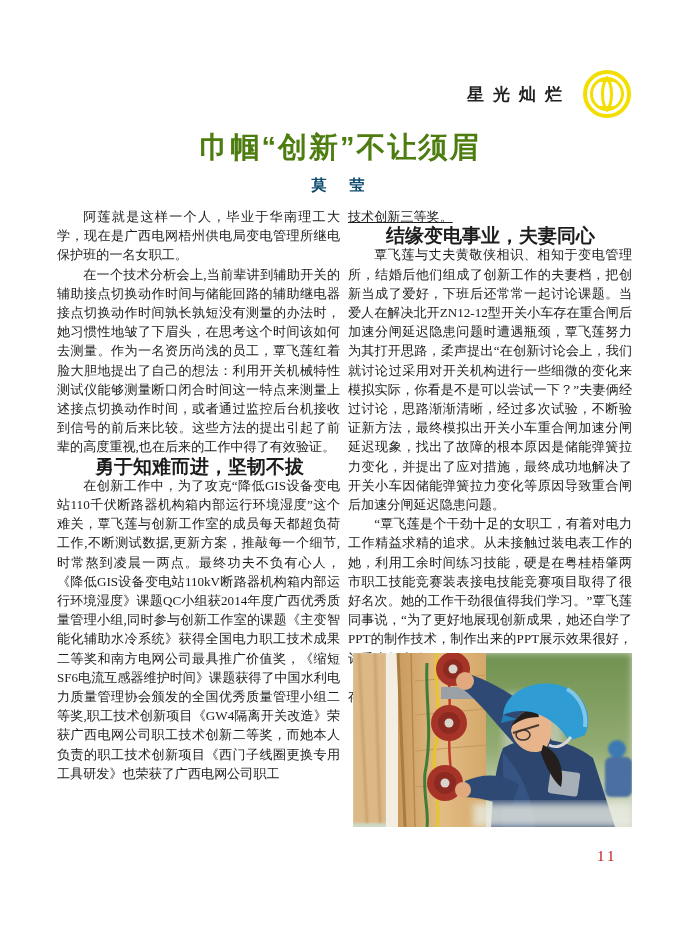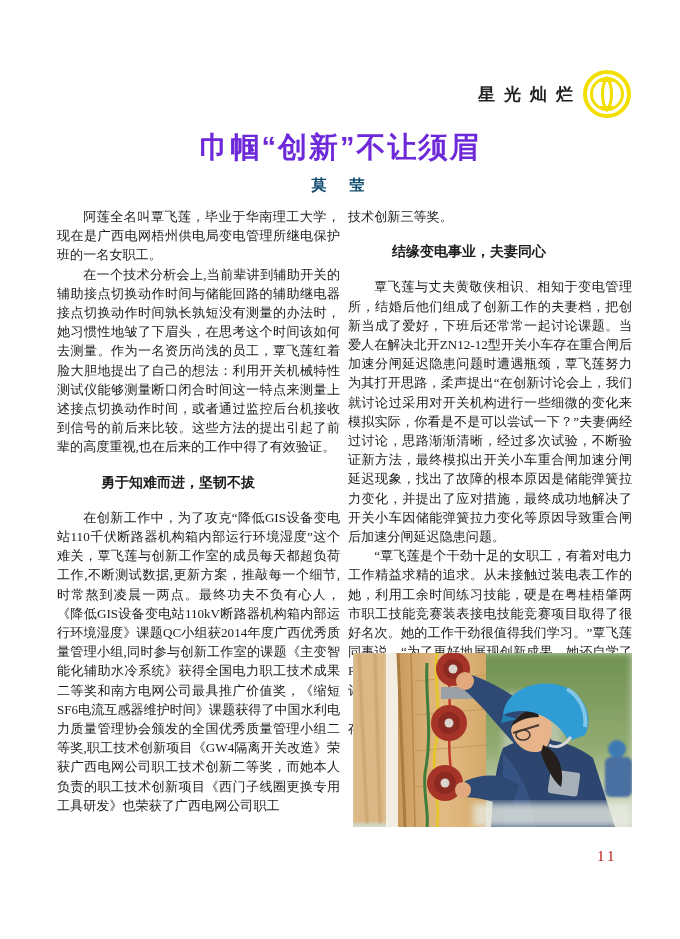--- a/index.html
+++ b/index.html
@@ -7,38 +7,38 @@
     position:relative;
     width:680px;height:939px;
     background:#ffffff;
     font-family:"Liberation Serif","DejaVu Serif",serif;
     color:#1c1c1c;
     overflow:hidden;
     margin:0 auto;
   }
   
   .header{position:absolute;top:66px;left:0;right:48px;height:56px;
-    display:flex;align-items:center;justify-content:flex-end;gap:0;}
+    display:flex;align-items:center;justify-content:flex-end;gap:11px;}
   .masthead{font-size:17px;font-weight:bold;letter-spacing:9px;color:#222;}
   .logo{width:50px;height:50px;flex:0 0 auto;}
   
   .title{position:absolute;top:128px;left:0;width:100%;margin:0;
     text-align:center;font-family:"Liberation Sans","DejaVu Sans",sans-serif;
-    font-size:29px;font-weight:bold;letter-spacing:2px;color:#6d28d9;}
+    font-size:29px;font-weight:bold;letter-spacing:2px;color:#4d7c0f;}
   .author{position:absolute;top:176px;left:0;width:100%;
     text-align:center;font-size:15px;font-weight:bold;letter-spacing:4px;color:#0c4a6e;}
   
   .col{position:absolute;top:207px;font-size:13.1px;line-height:19.2px;
     text-align:justify;text-justify:inter-ideograph;color:#1c1c1c;}
   .col-left{left:57px;width:283px;}
   .col-right{left:348px;width:284px;}
   .para{margin:0;text-indent:2em;}
-  .para.noindent{text-indent:0;}
-  .subhead{margin:16px;text-indent:2em;font-weight:bold;
-    font-family:"Liberation Sans","DejaVu Sans",sans-serif;font-size:14px;}
+  .para.noindent{text-indent:0;text-decoration:underline;}
+  .subhead{margin:0;text-indent:2em;font-weight:bold;
+    font-family:"Liberation Sans","DejaVu Sans",sans-serif;font-size:19px;}
   .signature{margin:0;text-align:right;text-indent:0;}
   
   .photo{position:absolute;left:353px;top:653px;width:279px;height:174px;
     overflow:hidden;background:#cfd8c4;}
   .photo svg{display:block;}
   
   .pagenum{position:absolute;left:597px;top:848px;width:40px;
     font-size:15px;letter-spacing:3px;color:#b91c1c;}
 </style>
 </head>
@@ -54,21 +54,21 @@
       <path d="M25 9 C 31 16, 31 34, 25 41 C 19 34, 19 16, 25 9 Z" fill="none" stroke="#f2df00" stroke-width="3"></path>
       <line x1="17" y1="11.5" x2="33" y2="11.5" stroke="#f2df00" stroke-width="3"></line>
       <line x1="17" y1="38.5" x2="33" y2="38.5" stroke="#f2df00" stroke-width="3"></line>
     </svg>
   </div>
 
   <h1 class="title">巾帼“创新”不让须眉</h1>
   <div class="author">莫　莹</div>
 
   <div class="col col-left">
-    <p class="para">阿莲全名叫覃飞莲，毕业于华南理工大学，现在是广西电网梧州供电局变电管理所继电保护班的一名女职工。</p>
+    <p class="para">阿莲就是这样一个人，毕业于华南理工大学，现在是广西电网梧州供电局变电管理所继电保护班的一名女职工。</p>
     <p class="para">在一个技术分析会上,当前辈讲到辅助开关的辅助接点切换动作时间与储能回路的辅助继电器接点切换动作时间孰长孰短没有测量的办法时，她习惯性地皱了下眉头，在思考这个时间该如何去测量。作为一名资历尚浅的员工，覃飞莲红着脸大胆地提出了自己的想法：利用开关机械特性测试仪能够测量断口闭合时间这一特点来测量上述接点切换动作时间，或者通过监控后台机接收到信号的前后来比较。这些方法的提出引起了前辈的高度重视,也在后来的工作中得了有效验证。</p>
     <h3 class="subhead">勇于知难而进，坚韧不拔</h3>
     <p class="para">在创新工作中，为了攻克“降低GIS设备变电站110千伏断路器机构箱内部运行环境湿度”这个难关，覃飞莲与创新工作室的成员每天都超负荷工作,不断测试数据,更新方案，推敲每一个细节,时常熬到凌晨一两点。最终功夫不负有心人，《降低GIS设备变电站110kV断路器机构箱内部运行环境湿度》课题QC小组获2014年度广西优秀质量管理小组,同时参与创新工作室的课题《主变智能化辅助水冷系统》获得全国电力职工技术成果二等奖和南方电网公司最具推广价值奖，《缩短SF6电流互感器维护时间》课题获得了中国水利电力质量管理协会颁发的全国优秀质量管理小组二等奖,职工技术创新项目《GW4隔离开关改造》荣获广西电网公司职工技术创新二等奖，而她本人负责的职工技术创新项目《西门子线圈更换专用工具研发》也荣获了广西电网公司职工</p>
   </div>
 
   <div class="col col-right">
     <p class="para noindent">技术创新三等奖。</p>
     <h3 class="subhead">结缘变电事业，夫妻同心</h3>
     <p class="para">覃飞莲与丈夫黄敬侠相识、相知于变电管理所，结婚后他们组成了创新工作的夫妻档，把创新当成了爱好，下班后还常常一起讨论课题。当爱人在解决北开ZN12-12型开关小车存在重合闸后加速分闸延迟隐患问题时遭遇瓶颈，覃飞莲努力为其打开思路，柔声提出“在创新讨论会上，我们就讨论过采用对开关机构进行一些细微的变化来模拟实际，你看是不是可以尝试一下？”夫妻俩经过讨论，思路渐渐清晰，经过多次试验，不断验证新方法，最终模拟出开关小车重合闸加速分闸延迟现象，找出了故障的根本原因是储能弹簧拉力变化，并提出了应对措施，最终成功地解决了开关小车因储能弹簧拉力变化等原因导致重合闸后加速分闸延迟隐患问题。</p>
     <p class="para">“覃飞莲是个干劲十足的女职工，有着对电力工作精益求精的追求。从未接触过装电表工作的她，利用工余时间练习技能，硬是在粤桂梧肇两市职工技能竞赛装表接电技能竞赛项目取得了很好名次。她的工作干劲很值得我们学习。”覃飞莲同事说，“为了更好地展现创新成果，她还自学了PPT的制作技术，制作出来的PPT展示效果很好，评委也很喜欢。”</p>

